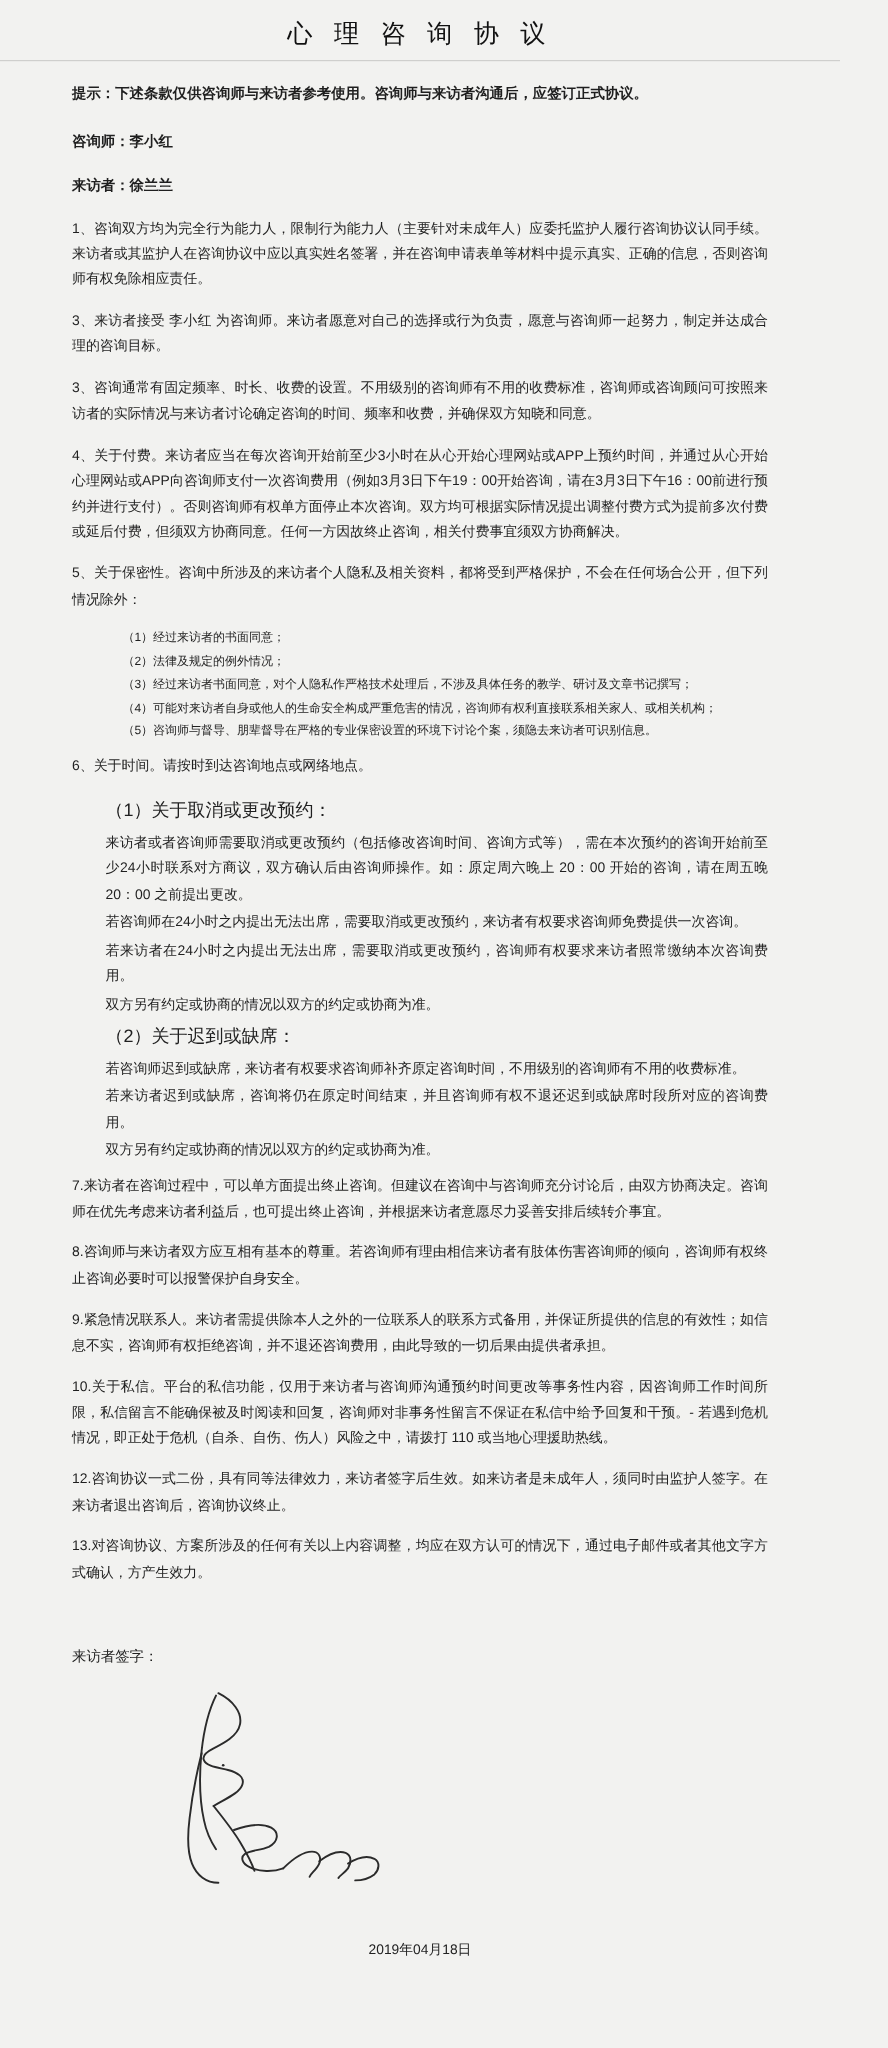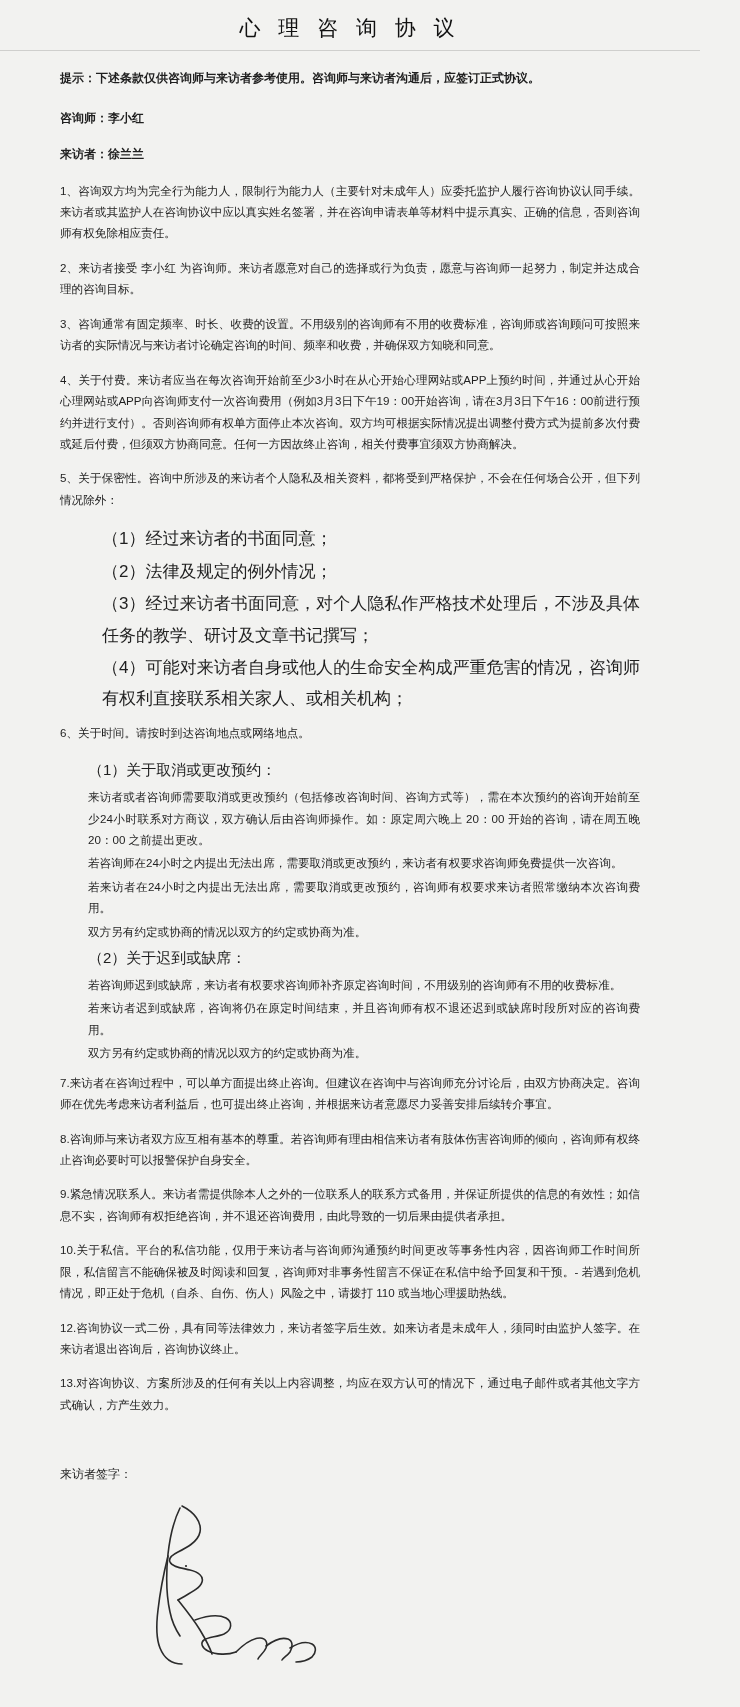--- a/index.html
+++ b/index.html
@@ -56,21 +56,21 @@
     margin-bottom: 14px;
   }
   .party .val {
     font-weight: bold;
   }
   .clause {
     margin-bottom: 13px;
   }
   .sub {
     margin: 0 0 2px 0;
-    font-size: 17px;
+    font-size: 10px;
     line-height: 1.85;
     padding-left: 42px;
     text-align: justify;
   }
   .sub-tight {
     margin-bottom: 1px;
   }
   .sub2 {
     margin: 0 0 2px 0;
     font-size: 15px;
@@ -124,29 +124,30 @@
 
     <p class="party">
       <span>咨询师：</span><span class="val">李小红</span>
     </p>
 
     <p class="party">
       <span>来访者：</span><span class="val">徐兰兰</span>
     </p>
 
     <p class="clause">1、咨询双方均为完全行为能力人，限制行为能力人（主要针对未成年人）应委托监护人履行咨询协议认同手续。来访者或其监护人在咨询协议中应以真实姓名签署，并在咨询申请表单等材料中提示真实、正确的信息，否则咨询师有权免除相应责任。</p>
-    <p class="clause">2、来访者接受 李小红 为咨询师。来访者愿意对自己的选择或行为负责，愿意与咨询师一起努力，制定并达成合理的咨询目标。</p>
+    <p class="clause">3、来访者接受 李小红 为咨询师。来访者愿意对自己的选择或行为负责，愿意与咨询师一起努力，制定并达成合理的咨询目标。</p>
     <p class="clause">3、咨询通常有固定频率、时长、收费的设置。不用级别的咨询师有不用的收费标准，咨询师或咨询顾问可按照来访者的实际情况与来访者讨论确定咨询的时间、频率和收费，并确保双方知晓和同意。</p>
     <p class="clause">4、关于付费。来访者应当在每次咨询开始前至少3小时在从心开始心理网站或APP上预约时间，并通过从心开始心理网站或APP向咨询师支付一次咨询费用（例如3月3日下午19：00开始咨询，请在3月3日下午16：00前进行预约并进行支付）。否则咨询师有权单方面停止本次咨询。双方均可根据实际情况提出调整付费方式为提前多次付费或延后付费，但须双方协商同意。任何一方因故终止咨询，相关付费事宜须双方协商解决。</p>
     <p class="clause">5、关于保密性。咨询中所涉及的来访者个人隐私及相关资料，都将受到严格保护，不会在任何场合公开，但下列情况除外：</p>
 
     <p class="sub sub-tight">（1）经过来访者的书面同意；</p>
     <p class="sub sub-tight">（2）法律及规定的例外情况；</p>
     <p class="sub sub-tight">（3）经过来访者书面同意，对个人隐私作严格技术处理后，不涉及具体任务的教学、研讨及文章书记撰写；</p>
     <p class="sub sub-tight">（4）可能对来访者自身或他人的生命安全构成严重危害的情况，咨询师有权利直接联系相关家人、或相关机构；</p>
+    <p class="sub">（5）咨询师与督导、朋辈督导在严格的专业保密设置的环境下讨论个案，须隐去来访者可识别信息。</p>
 
     <div class="gap-sm"></div>
 
     <p class="clause">6、关于时间。请按时到达咨询地点或网络地点。</p>
     <p class="sub2">（1）关于取消或更改预约：</p>
     <p class="indent-para">来访者或者咨询师需要取消或更改预约（包括修改咨询时间、咨询方式等），需在本次预约的咨询开始前至少24小时联系对方商议，双方确认后由咨询师操作。如：原定周六晚上 20：00 开始的咨询，请在周五晚 20：00 之前提出更改。</p>
     <p class="indent-para">若咨询师在24小时之内提出无法出席，需要取消或更改预约，来访者有权要求咨询师免费提供一次咨询。</p>
     <p class="indent-para">若来访者在24小时之内提出无法出席，需要取消或更改预约，咨询师有权要求来访者照常缴纳本次咨询费用。</p>
     <p class="indent-para">双方另有约定或协商的情况以双方的约定或协商为准。</p>
 

